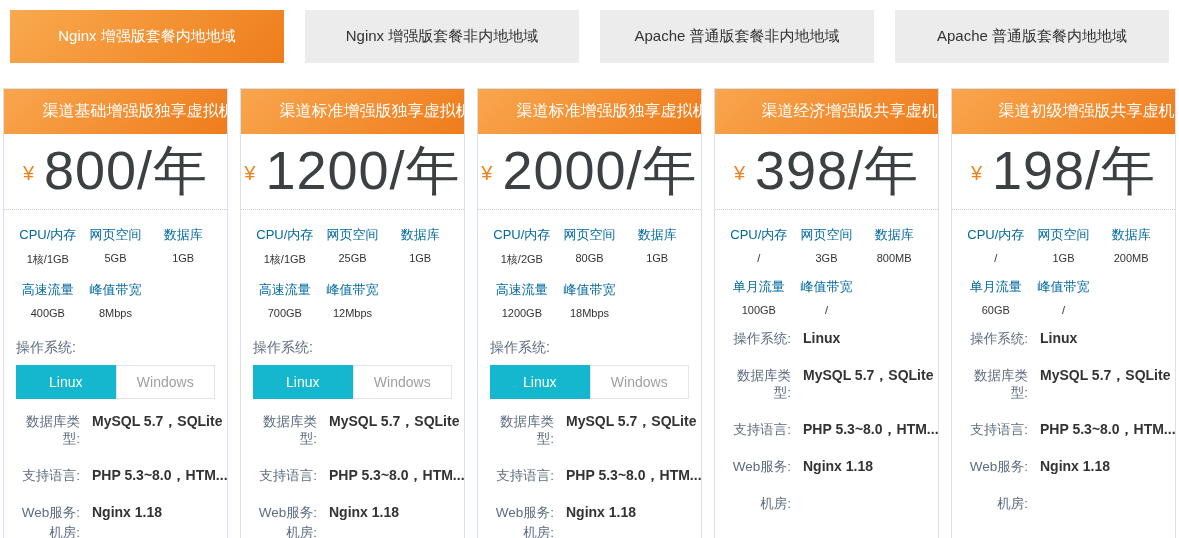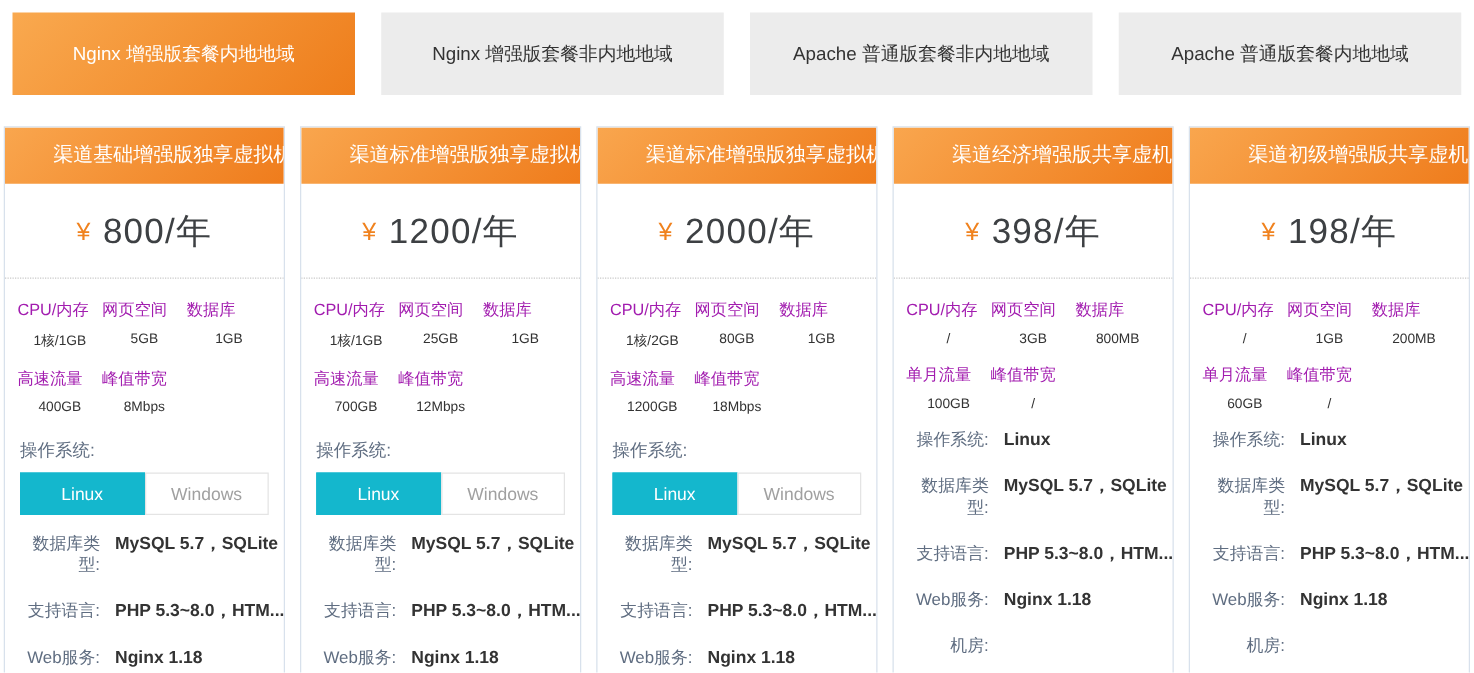--- a/index.html
+++ b/index.html
@@ -1,38 +1,38 @@
 <!DOCTYPE html>
 <html><head>
 <meta charset="utf-8">
 <style>
   * { margin:0; padding:0; box-sizing:border-box; }
   html,body { width:1179px; height:538px; overflow:hidden; background:#fff;
     font-family:"Liberation Sans","DejaVu Sans",sans-serif; }
 
   
   .tabs { display:flex; gap:21px; margin:10px 10px 0 10px; }
-  .tab { flex:1; height:66px; display:flex; align-items:center; justify-content:center;
+  .tab { flex:1; height:53px; display:flex; align-items:center; justify-content:center;
     font-size:15px; color:#333; background:#ececec; cursor:pointer; }
   .tab.active { background:linear-gradient(135deg,#f9a94f 0%,#ee7d1b 100%); color:#fff; }
 
   
   .cards { display:flex; gap:12px; margin:25px 3px 0 3px; align-items:flex-start; }
   .card { flex:1; background:#fff; border:1px solid #d8e1ec; height:470px; overflow:hidden; }
   .card-header { height:45px; display:flex; align-items:center; justify-content:center;
     background:linear-gradient(135deg,#f9a64e 0%,#ef7c1c 100%);
     color:#fff; font-size:16px; white-space:nowrap;padding-left:46px; }
   .price { height:76px; display:flex; align-items:center; justify-content:center;
     border-bottom:1px dotted #c9c9c9; }
   .price .yen { color:#f0821e; font-size:20px; margin-right:10px; position:relative; top:2px; }
-  .price .amount { color:#3d4043; font-size:28px; letter-spacing:1px; }
+  .price .amount { color:#3d4043; font-size:54px; letter-spacing:1px; }
 
   .specs { padding:16px 10px 0 10px; display:grid; grid-template-columns:1fr 1fr 1fr;
     row-gap:8px; }
-  .spec-label { font-size:13px; color:#a21caf; text-align:left; }
+  .spec-label { font-size:13px; color:#0369a1; text-align:center; }
   .spec-value { font-size:11px; color:#333; text-align:center; }
   .specs .row2 { margin-top:6px; }
 
   .os-label { margin:20px 0 8px 12px; font-size:14px; color:#5f6d81; }
   .os-toggle { display:flex; margin:0 12px; }
   .os-btn { flex:1; height:34px; display:flex; align-items:center; justify-content:center;
     font-size:14px; cursor:pointer; background:#fff; border:1px solid #e4e4e4; color:#a0a0a0; }
   .os-btn.selected { background:#14b7cd; border-color:#14b7cd; color:#fff; }
 
   .details { margin-top:14px; }

